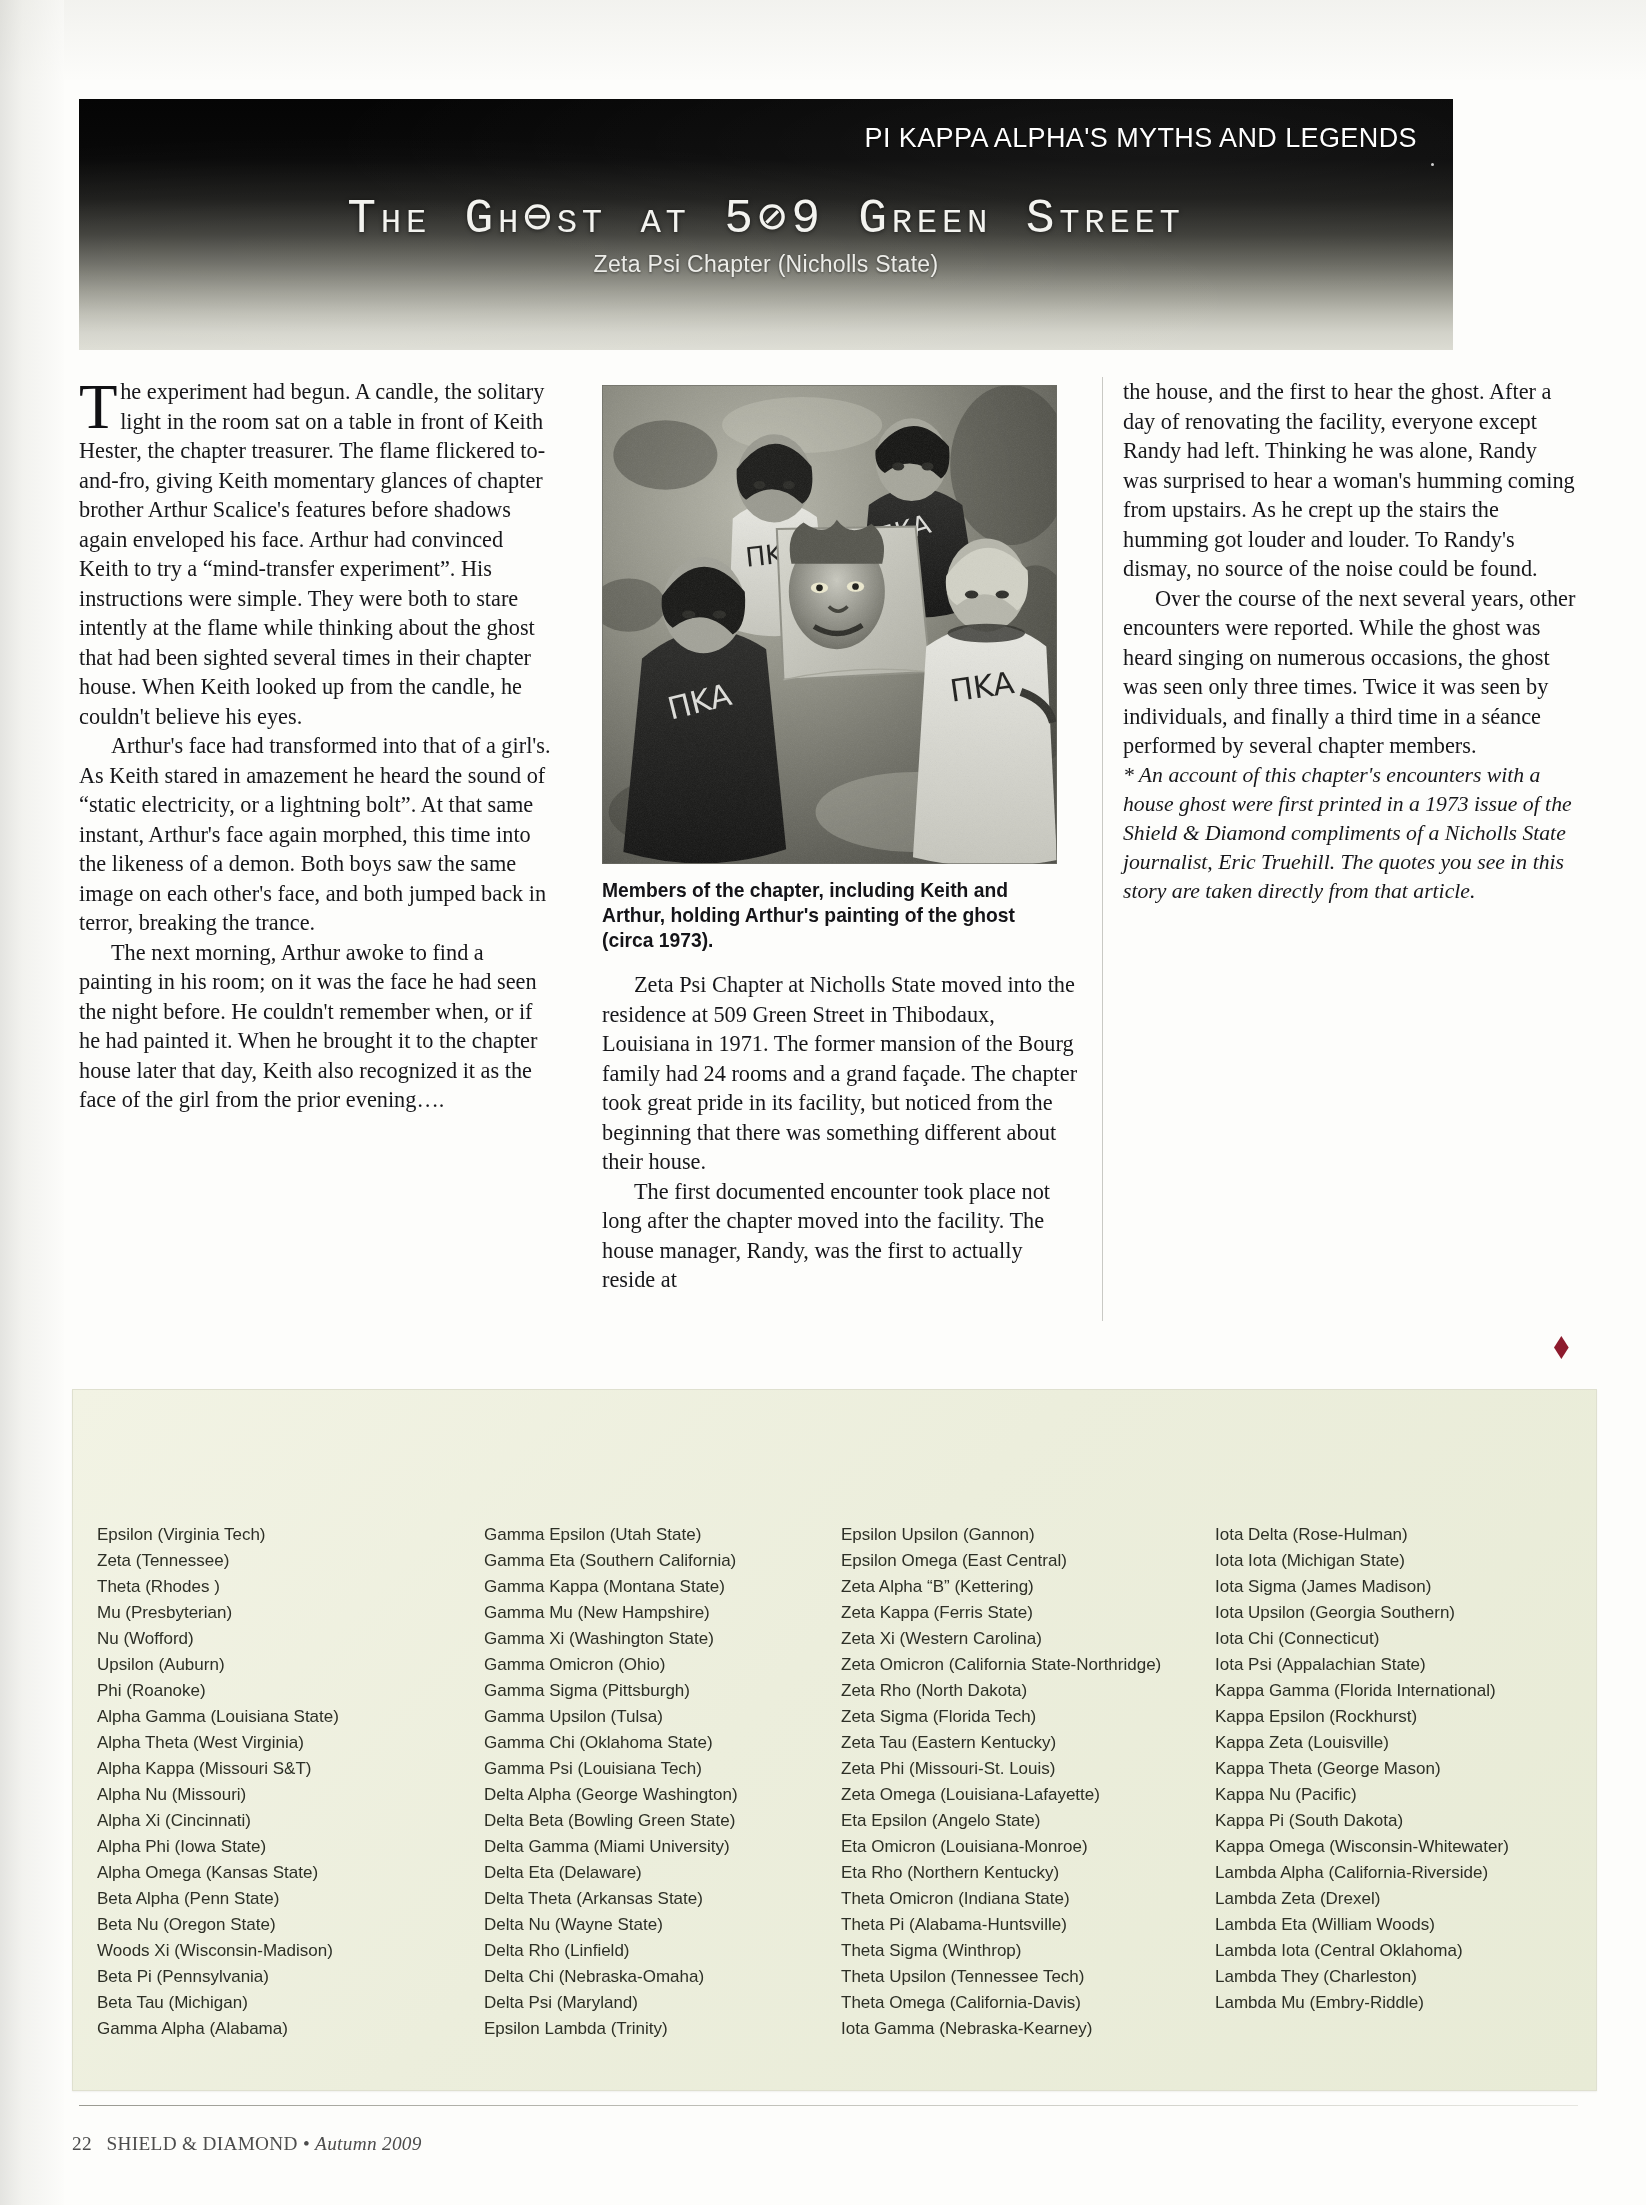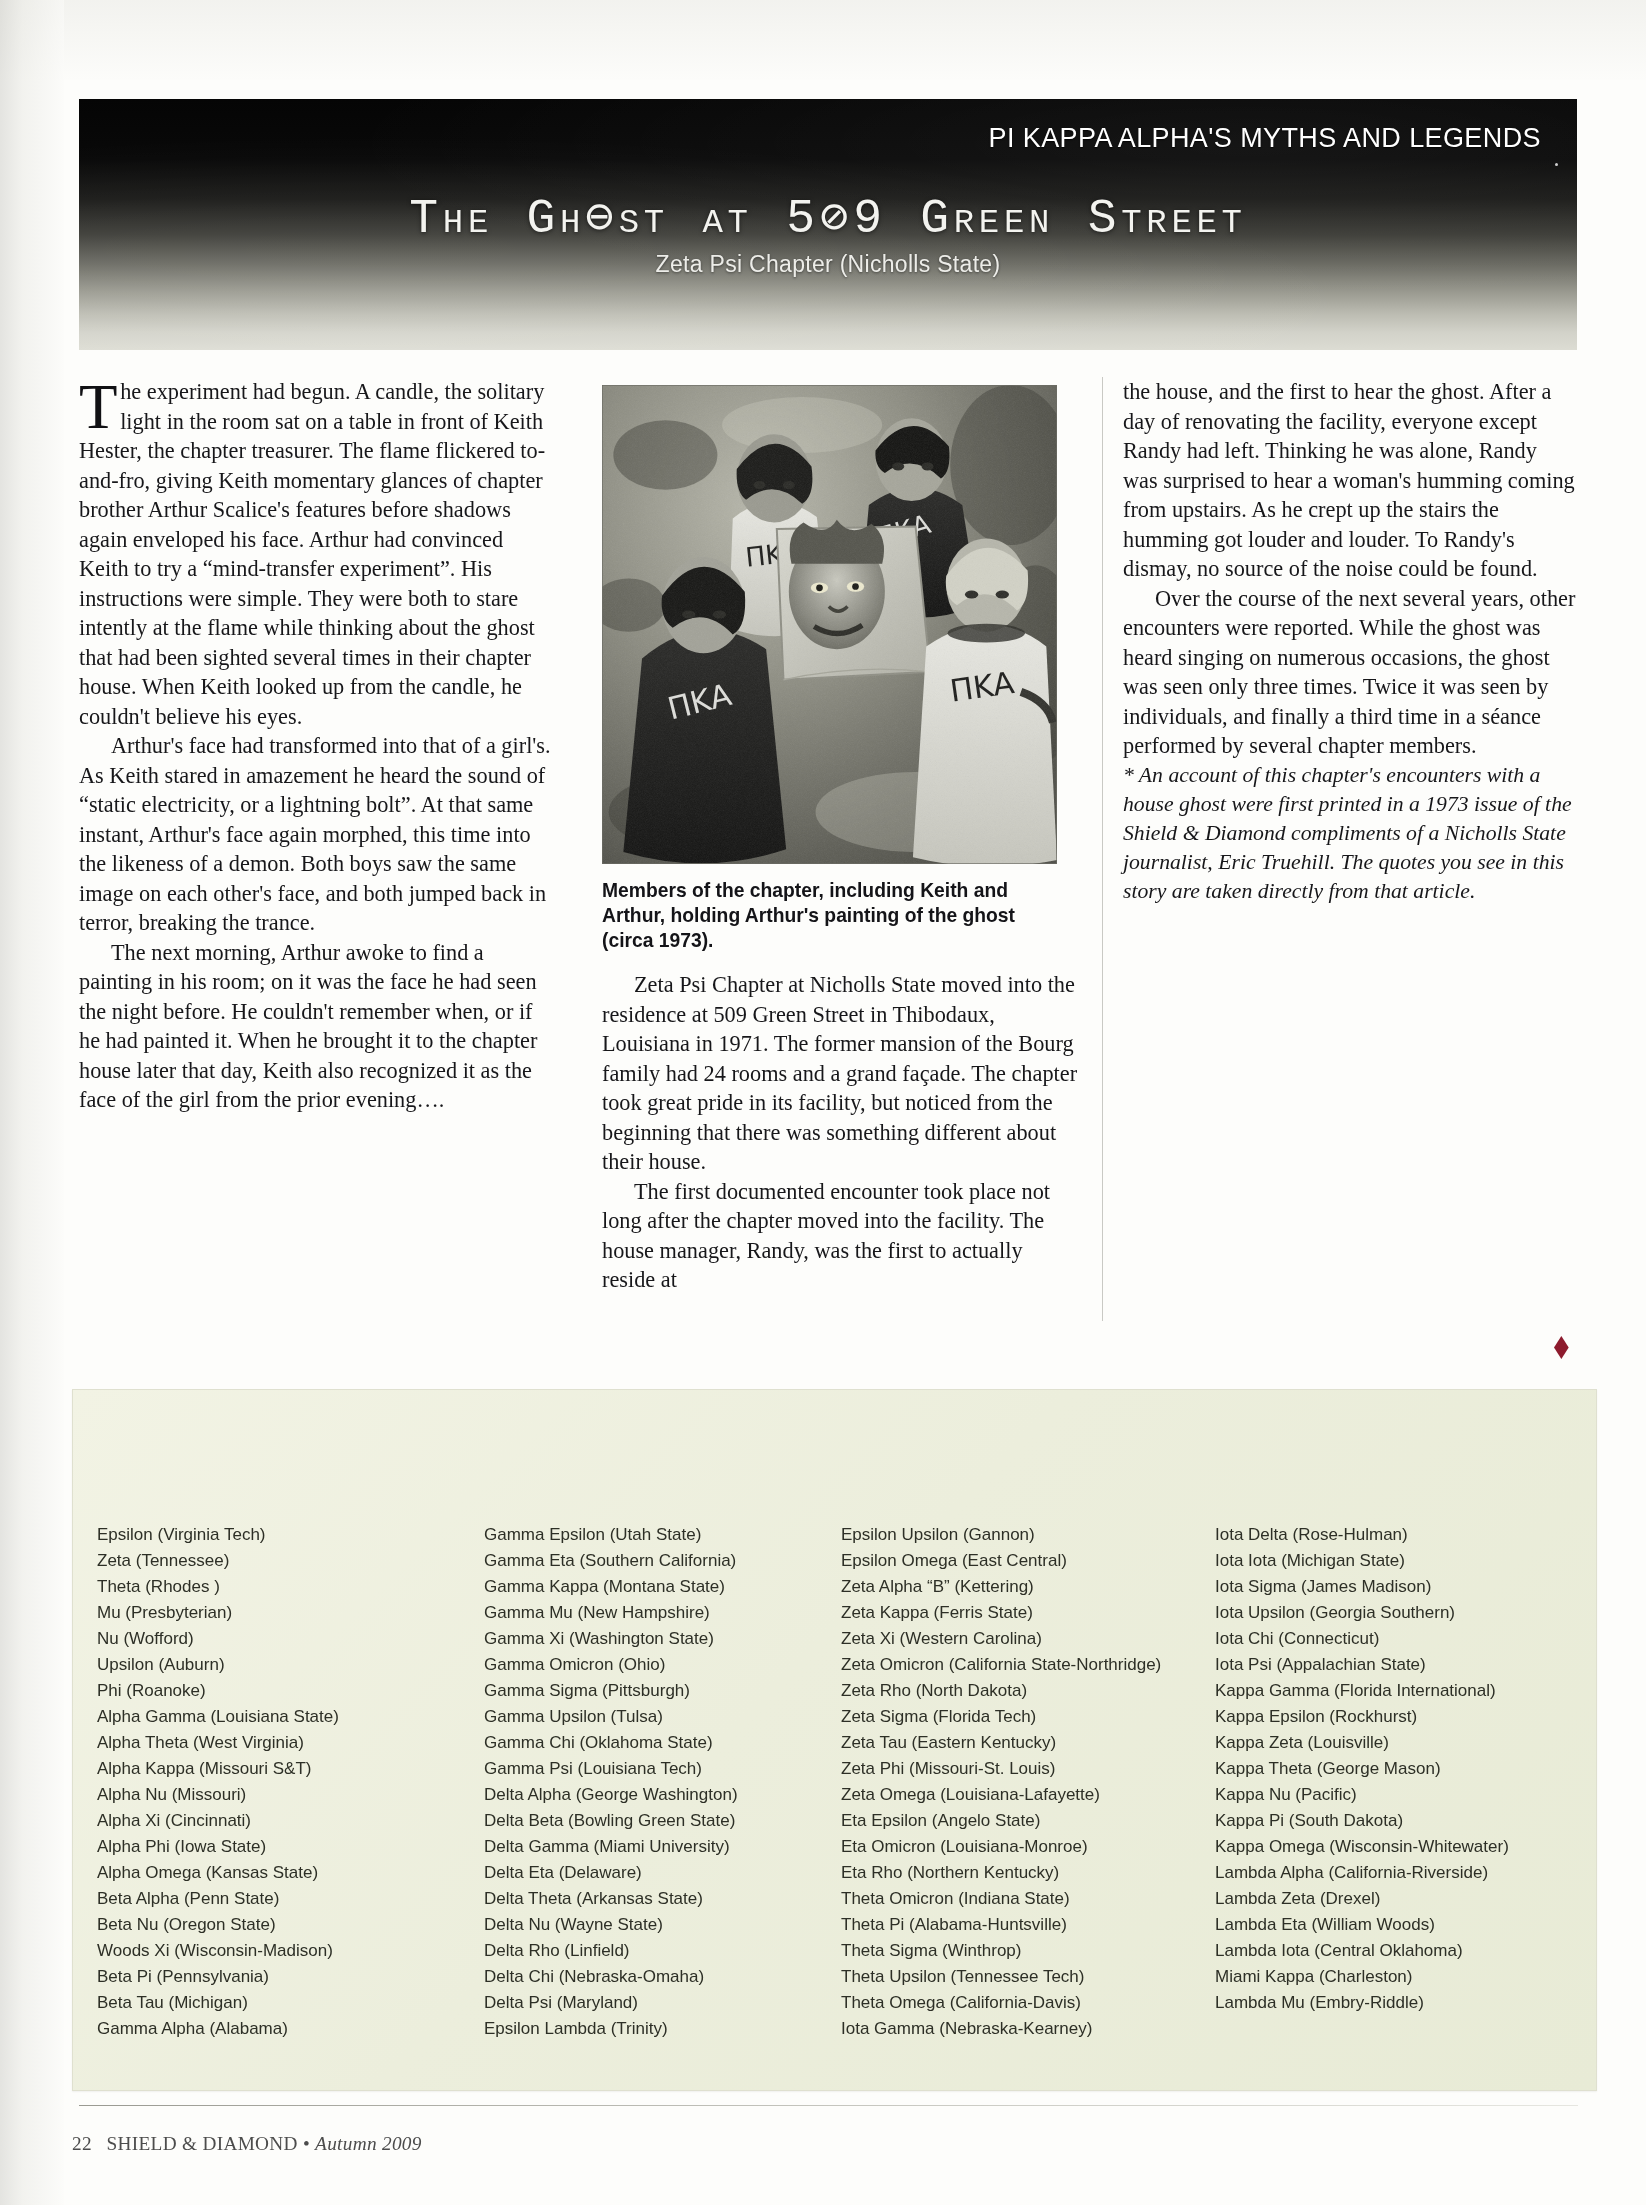--- a/index.html
+++ b/index.html
@@ -20,21 +20,21 @@
     position: absolute;
     inset: 0;
     background: #fdfdfb;
   }
 
   
   .hero {
     position: absolute;
     left: 79px;
     top: 99px;
-    width: 1498px;
+    width: 1374px;
     height: 251px;
     background:
       linear-gradient(180deg,
         #050505 0%,
         #090909 24%,
         #1b1b19 40%,
         #3d3d38 54%,
         #6b6b63 66%,
         #9a9a90 77%,
         #bdbdb3 86%,
@@ -497,21 +497,21 @@
         <div>Kappa Epsilon (Rockhurst)</div>
         <div>Kappa Zeta (Louisville)</div>
         <div>Kappa Theta (George Mason)</div>
         <div>Kappa Nu (Pacific)</div>
         <div>Kappa Pi (South Dakota)</div>
         <div>Kappa Omega (Wisconsin-Whitewater)</div>
         <div>Lambda Alpha (California-Riverside)</div>
         <div>Lambda Zeta (Drexel)</div>
         <div>Lambda Eta (William Woods)</div>
         <div>Lambda Iota (Central Oklahoma)</div>
-        <div>Miami Kappa (Charleston)</div>
+        <div>Lambda They (Charleston)</div>
         <div>Lambda Mu (Embry-Riddle)</div>
       </div>
   </div>
 
   <div class="footer-rule"></div>
   <div class="footer">
     <span class="pg">22</span><span>SHIELD &amp; DIAMOND</span>
     <span>•</span>
     <span class="issue">Autumn 2009</span>
   </div>

